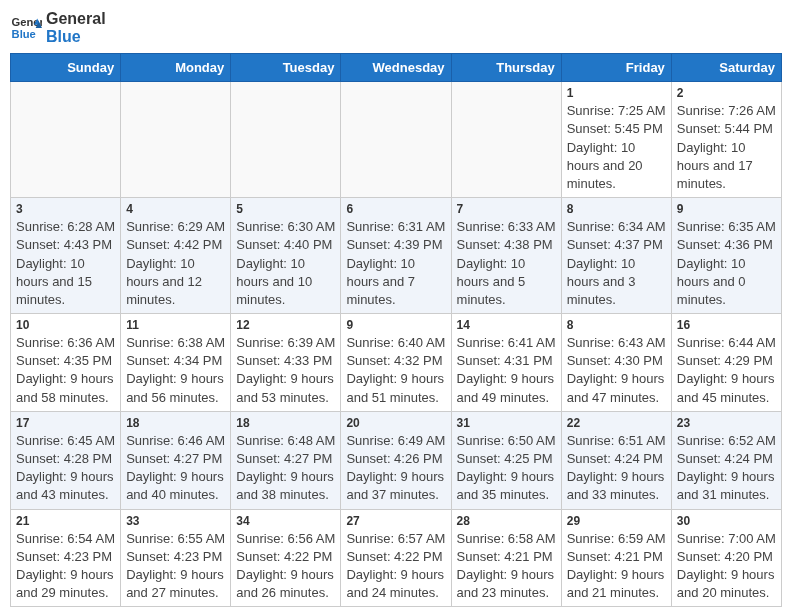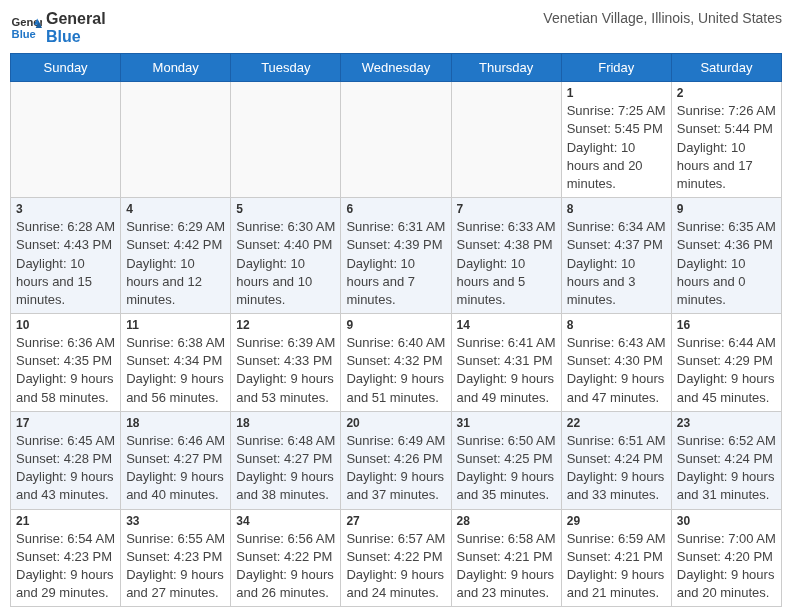--- a/index.html
+++ b/index.html
@@ -38,23 +38,23 @@
       color: #555;
     }
     .calendar {
       width: 100%;
       border-collapse: collapse;
     }
     .calendar th {
       background: #2176c7;
       color: #fff;
       font-size: 13px;
-      font-weight: normal;
+      font-weight: bold;
       padding: 6px 6px;
-      text-align: center;
+      text-align: right;
       border: 1px solid #1a60aa;
     }
     .calendar td {
       border: 1px solid #ccc;
       vertical-align: top;
       padding: 4px 5px;
       width: calc(100%/7);
       min-height: 80px;
       height: 80px;
       background: #fff;
@@ -88,21 +88,20 @@
       <text x="2" y="32" font-size="14" font-weight="bold" fill="#2176c7">Blue</text>
       <polygon points="34,8 38,16 30,16" fill="#2176c7"></polygon>
       <polygon points="36,12 40,20 32,20" fill="#1a5fa0"></polygon>
     </svg>
     <div style="display:flex; flex-direction:column; line-height:1.1;">
       <span style="font-size:16px; font-weight:bold; color:#333;">General</span>
       <span style="font-size:16px; font-weight:bold; color:#2176c7;">Blue</span>
     </div>
   </div>
   <div class="title-area">
-    <div class="location">Venetian Village, Illinois, United States</div>
   </div>
 </div>
 
 <table class="calendar">
   <thead>
     <tr>
     <th>Sunday</th>
         <th>Monday</th>
         <th>Tuesday</th>
         <th>Wednesday</th>

